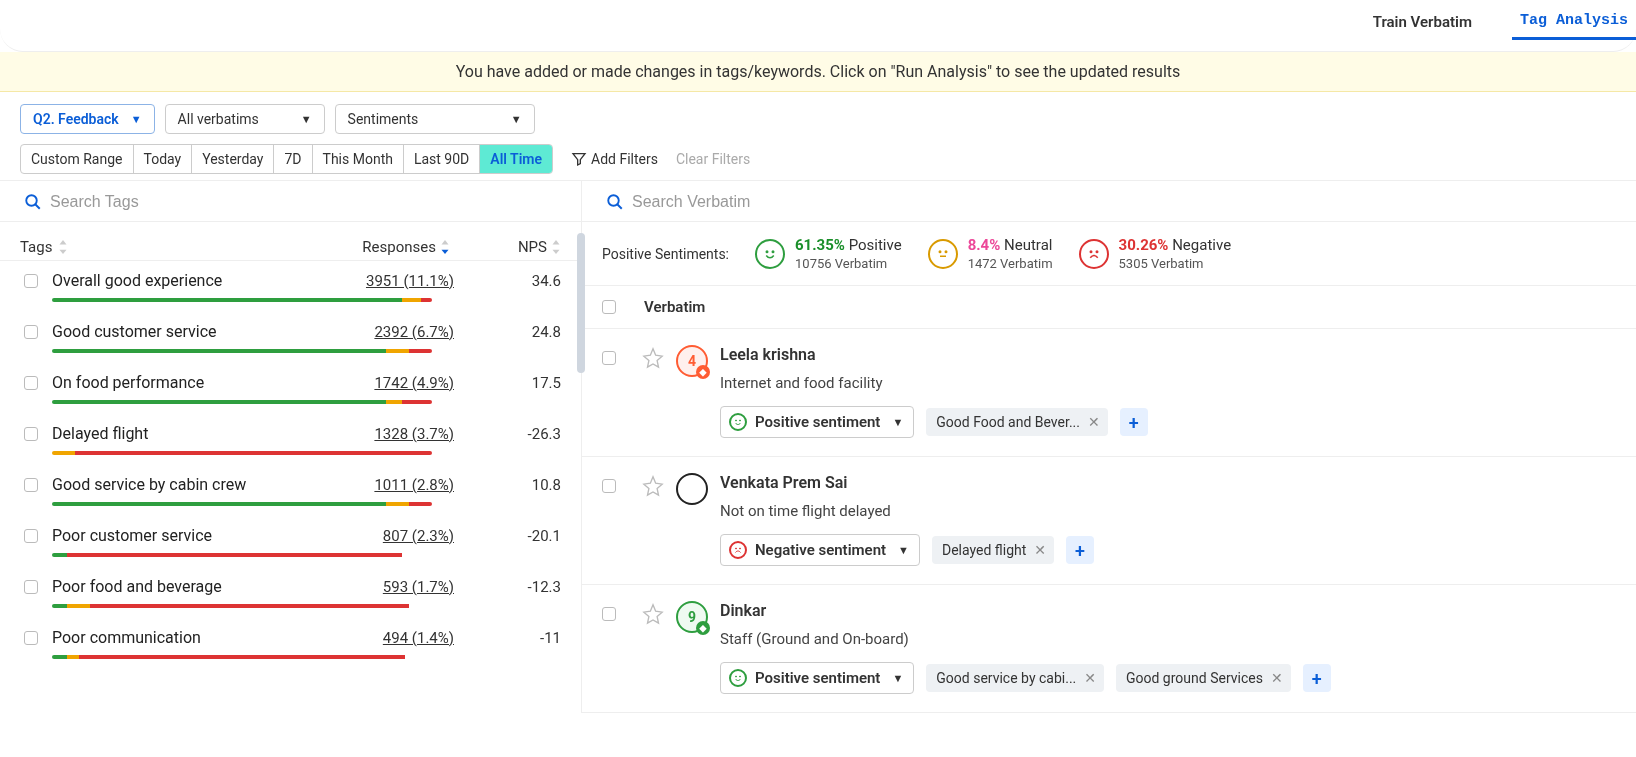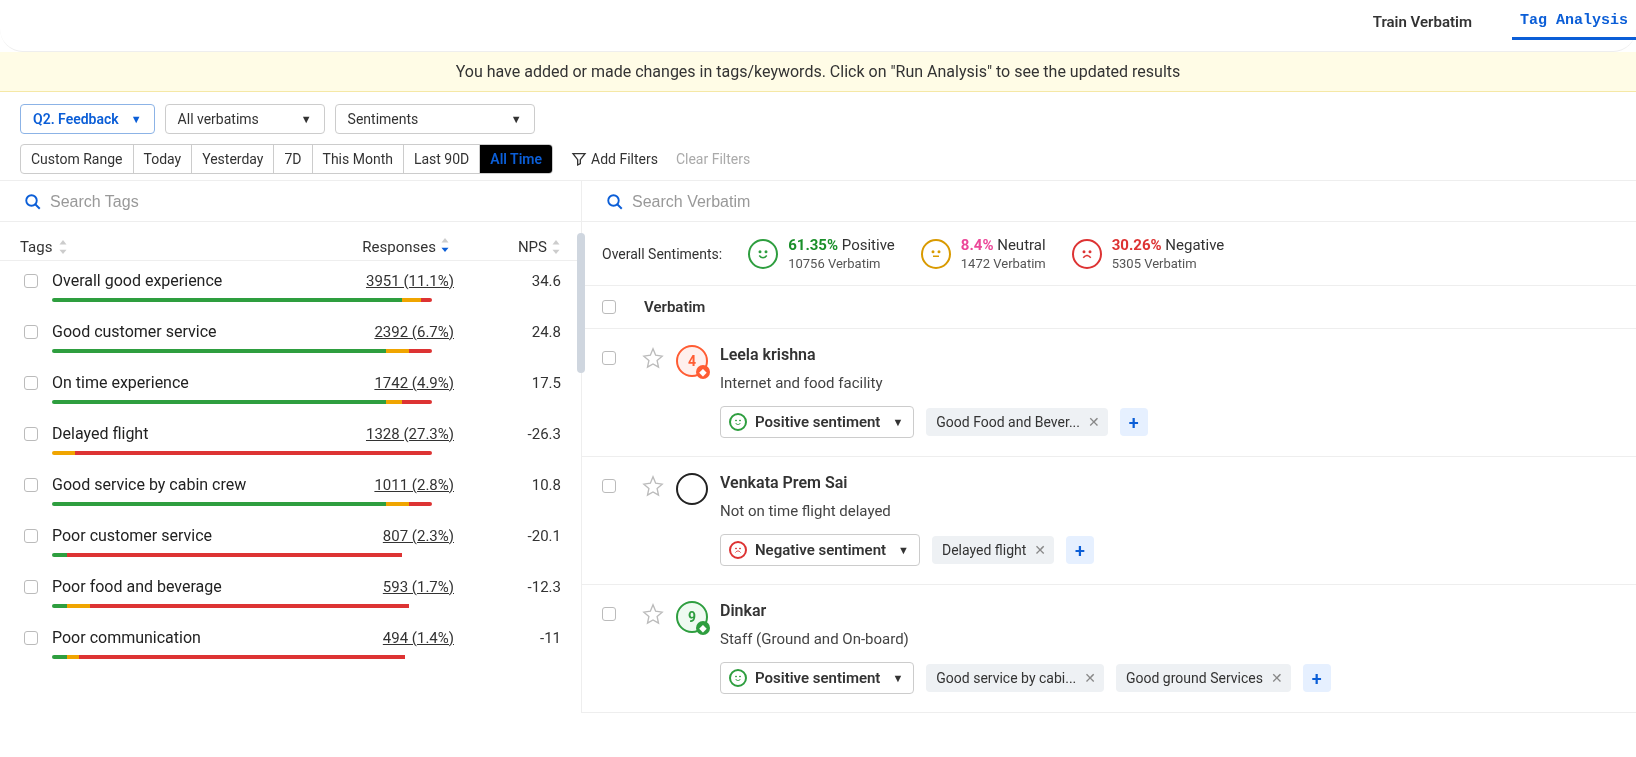--- a/index.html
+++ b/index.html
@@ -9,33 +9,33 @@
 .tab.active { color: #0b5ed7; border-bottom: 3px solid #0b5ed7; font-family: Liberation Mono, monospace; }
 .banner { background: #fffce6; border-bottom: 1px solid #f5e8a6; text-align: center; padding: 10px 0; font-size: 16px; color: #333; }
 .toolbar { padding: 12px 20px 6px 20px; display: flex; flex-direction: column; gap: 10px; border-bottom: 1px solid #eee; }
 .toolbar-row { display: flex; align-items: center; gap: 10px; }
 .dropdown { display: inline-flex; align-items: center; gap: 8px; border: 1px solid #ccc; border-radius: 4px; padding: 6px 12px; font-size: 14px; cursor: pointer; background: #fff; }
 .dropdown.blue { border-color: #8cb3e6; color: #0b5ed7; font-weight: 600; }
 .chevron { font-size: 11px; margin-left: 4px; }
 .time-seg { display: flex; border: 1px solid #ccc; border-radius: 4px; overflow: hidden; }
 .time-seg span { padding: 6px 10px; border-right: 1px solid #ccc; cursor: pointer; font-size: 14px; color: #333; }
 .time-seg span:last-child { border-right: none; }
-.time-seg span.active { color: #0b5ed7; font-weight: 600; background: #000000;}
+.time-seg span.active { color: #0b5ed7; font-weight: 600; background: #5eead4;}
 .filter-link { display: inline-flex; align-items: center; gap: 4px; cursor: pointer; font-size: 14px; color: #333; margin-left: 8px;}
 .filter-link.muted { color: #aaa; }
 .main { display: flex; }
 .left-pane { width: 582px; border-right: 1px solid #eee; position: relative; }
 .right-pane { flex: 1; }
 .search-row { display: flex; align-items: center; gap: 8px; padding: 12px 20px 10px 24px; border-bottom: 1px solid #eee; }
 .search-row input { border: none; outline: none; font-size: 16px; flex: 1; color: #333; }
 .search-row input::placeholder { color: #999; }
 .mag-icon { width: 18px; height: 18px; color: #0b5ed7; }
 .col-headers { display: flex; align-items: center; padding: 16px 20px 4px 20px; border-bottom: 1px solid #eee; font-size: 15px; color: #333; }
 .col-headers .h-tags { flex: 0 0 300px; display:flex; align-items:center; gap:6px;}
-.col-headers .h-resp { flex: 0 0 130px; text-align: right; display:flex; justify-content:flex-end; gap:4px;}
+.col-headers .h-resp { flex: 0 0 130px; text-align: right; display:flex; align-items:center; justify-content:flex-end; gap:4px;}
 .col-headers .h-nps { flex: 1; text-align: right; display:flex; align-items:center; justify-content:flex-end; gap:4px;}
 .sort-icon { width: 10px; height: 14px; display: inline-block; }
 .tag-row { display: flex; flex-direction: column; padding: 10px 20px 4px 24px; }
 .tag-row-top { display: flex; align-items: center; }
 .chk { width: 14px; height: 14px; border: 1.5px solid #bbb; border-radius: 3px; flex: 0 0 14px; margin-right: 14px; cursor: pointer; }
 .tag-label { flex: 0 0 272px; font-size: 16px; color: #222; }
 .tag-resp { flex: 0 0 130px; text-align: right; font-size: 15px; text-decoration: underline; }
 .tag-nps { flex: 1; text-align: right; font-size: 15px; }
 .bar { height: 4px; border-radius: 2px; margin: 8px 0 6px 28px; overflow: hidden; display: flex; width: 380px;}
 .bar .seg { height: 100%; }
@@ -177,35 +177,35 @@
           </div>
           <div class="bar">
             <div class="seg" style="background: rgb(46, 158, 63); width: 88%;"></div>
             <div class="seg" style="background: rgb(240, 165, 0); width: 6%;"></div>
             <div class="seg" style="background: rgb(221, 51, 51); width: 6%;"></div>
           </div>
         </div>
         <div class="tag-row">
           <div class="tag-row-top">
     <div class="chk"></div>
-    <div class="tag-label">On time experience</div>
+    <div class="tag-label">On food performance</div>
     <div class="tag-resp">1742 (4.9%)</div>
     <div class="tag-nps">17.5</div>
           </div>
           <div class="bar">
             <div class="seg" style="background: rgb(46, 158, 63); width: 88%;"></div>
             <div class="seg" style="background: rgb(240, 165, 0); width: 4%;"></div>
             <div class="seg" style="background: rgb(221, 51, 51); width: 8%;"></div>
           </div>
         </div>
         <div class="tag-row">
           <div class="tag-row-top">
     <div class="chk"></div>
     <div class="tag-label">Delayed flight</div>
-    <div class="tag-resp">1328 (27.3%)</div>
+    <div class="tag-resp">1328 (3.7%)</div>
     <div class="tag-nps">-26.3</div>
           </div>
           <div class="bar">
             <div class="seg" style="background: rgb(240, 165, 0); width: 6%;"></div>
             <div class="seg" style="background: rgb(221, 51, 51); width: 94%;"></div>
           </div>
         </div>
         <div class="tag-row">
           <div class="tag-row-top">
     <div class="chk"></div>
@@ -263,21 +263,21 @@
   <div class="right-pane">
     <div class="search-row">
       <svg class="mag-icon" viewBox="0 0 24 24" fill="none" stroke="currentColor" stroke-width="2.5">
           <circle cx="10" cy="10" r="7"></circle>
           <line x1="21" y1="21" x2="15" y2="15"></line>
         </svg>
       <input type="text" placeholder="Search Verbatim" style="">
     </div>
 
     <div class="overall-row">
-      <span class="overall-label">Overall Sentiments:</span>
+      <span class="overall-label">Positive Sentiments:</span>
       <div class="sent-block">
         <div class="face pos">
             <svg viewBox="0 0 24 24" fill="none" stroke="currentColor" stroke-width="2">
               <circle cx="8" cy="9" r="1" fill="currentColor"></circle>
               <circle cx="16" cy="9" r="1" fill="currentColor"></circle>
               <path d="M7 14c1.5 2 3 3 5 3s3.5-1 5-3"></path>
             </svg>
           </div>
         <div>
           <div class="sent-text"><b class="pos">61.35%</b> <span>Positive</span></div>

